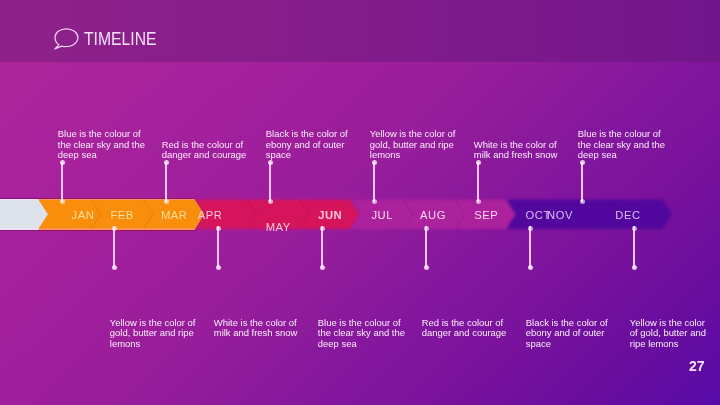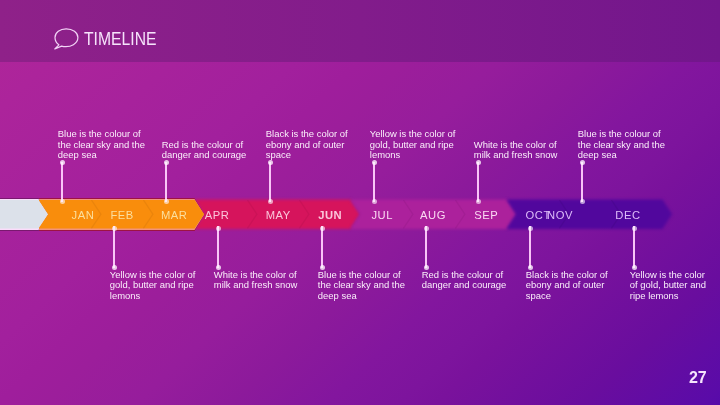--- a/index.html
+++ b/index.html
@@ -11,22 +11,22 @@
   #header{position:absolute;left:0;top:0;width:720px;height:62px;
     background:linear-gradient(90deg,#8f2189 0%,#821c8b 50%,#72168c 100%);}
   #title-icon{position:absolute;left:50px;top:24px;width:32px;height:28px;}
   #title-text{position:absolute;left:84px;top:28.5px;font-size:17.6px;letter-spacing:0px;
     color:#f6e3fb;font-weight:400;transform:scaleX(0.893);transform-origin:left top;}
   .seg{position:absolute;top:0;height:29px;}
   .month-label{position:absolute;top:207.9px;height:14px;line-height:14px;
     font-size:11.2px;letter-spacing:0.55px;text-align:center;width:60px;}
   .conn{position:absolute;width:1.2px;background:rgba(252,202,250,0.97);}
   .dot{position:absolute;width:5px;height:5px;border-radius:50%;background:rgba(255,248,255,0.78);}
-  .tx{position:absolute;font-size:9.45px;line-height:10.55px;color:#fbeffb;width:91px;}
-  #pagenum{position:absolute;left:689px;top:369px;font-size:16px;color:#f5e4fc;font-weight:bold;letter-spacing:-0.1px;}
+  .tx{position:absolute;font-size:9.45px;line-height:10.55px;color:#fbeffb;width:91px;margin-top:48px;}
+  #pagenum{position:absolute;left:689px;top:358px;font-size:14px;color:#f5e4fc;font-weight:bold;letter-spacing:-0.1px;}
 </style>
 </head>
 <body>
 
 <div id="slide">
   <div id="header"></div>
   <div id="title-icon">
     <svg width="32" height="28" viewBox="0 0 32 28">
       <path d="M16.2 4.8 C22.6 4.8 27.9 8.6 27.9 13.5 C27.9 16.2 26.2 18.9 23.4 20.7 C21.3 22.0 18.5 22.7 15.9 22.7 C14.4 22.7 12.9 22.5 11.6 22.1 L4.8 24.9 L8.9 20.8 C6.4 19.0 5.0 16.4 5.0 13.5 C5.0 8.6 10.0 4.8 16.2 4.8 Z" fill="none" stroke="#f3d4f7" stroke-width="1.2" stroke-linejoin="round" stroke-linecap="round"></path>
     </svg>
@@ -52,22 +52,22 @@
       <div class="seg" style="left: 142.5px; width: 11.2px; top: 199.7px; height: 28.9px; background: rgba(150, 78, 5, 0.13); clip-path: polygon(0px 0px, 1.6px 0px, 11.2px 50%, 1.6px 100%, 0px 100%, 9.6px 50%); filter: blur(0.45px);"></div>
       <div class="seg" style="left: 246.5px; width: 11.2px; top: 199.7px; height: 28.9px; background: rgba(130, 8, 52, 0.13); clip-path: polygon(0px 0px, 1.6px 0px, 11.2px 50%, 1.6px 100%, 0px 100%, 9.6px 50%); filter: blur(0.45px);"></div>
       <div class="seg" style="left: 298.5px; width: 11.2px; top: 199.7px; height: 28.9px; background: rgba(130, 8, 52, 0.13); clip-path: polygon(0px 0px, 1.6px 0px, 11.2px 50%, 1.6px 100%, 0px 100%, 9.6px 50%); filter: blur(0.45px);"></div>
       <div class="seg" style="left: 402.5px; width: 11.2px; top: 199.7px; height: 28.9px; background: rgba(100, 12, 92, 0.12); clip-path: polygon(0px 0px, 1.6px 0px, 11.2px 50%, 1.6px 100%, 0px 100%, 9.6px 50%); filter: blur(0.45px);"></div>
       <div class="seg" style="left: 454.5px; width: 11.2px; top: 199.7px; height: 28.9px; background: rgba(100, 12, 92, 0.12); clip-path: polygon(0px 0px, 1.6px 0px, 11.2px 50%, 1.6px 100%, 0px 100%, 9.6px 50%); filter: blur(0.45px);"></div>
       <div class="seg" style="left: 558.5px; width: 11.2px; top: 199.7px; height: 28.9px; background: rgba(25, 0, 72, 0.11); clip-path: polygon(0px 0px, 1.6px 0px, 11.2px 50%, 1.6px 100%, 0px 100%, 9.6px 50%); filter: blur(0.45px);"></div>
       <div class="seg" style="left: 610.5px; width: 11.2px; top: 199.7px; height: 28.9px; background: rgba(25, 0, 72, 0.11); clip-path: polygon(0px 0px, 1.6px 0px, 11.2px 50%, 1.6px 100%, 0px 100%, 9.6px 50%); filter: blur(0.45px);"></div>
       <div class="month-label" style="left: 53px; color: rgb(251, 223, 158);">JAN</div>
       <div class="month-label" style="left: 92.2px; color: rgb(251, 223, 158);">FEB</div>
       <div class="month-label" style="left: 144.2px; color: rgb(251, 223, 158);">MAR</div>
-      <div class="month-label" style="left: 187px; color: rgb(251, 198, 218);">APR</div>
-      <div class="month-label" style="left: 248.2px; color: rgb(251, 198, 218);">MAY</div>
+      <div class="month-label" style="left: 180px; color: rgb(251, 198, 218);">APR</div>
+      <div class="month-label" style="left: 248.2px; color: rgb(251, 198, 218); margin-top: 12px;">MAY</div>
       <div class="month-label" style="left: 300.2px; color: rgb(251, 198, 218); font-weight: bold;">JUN</div>
       <div class="month-label" style="left: 352.2px; color: rgb(251, 217, 243);">JUL</div>
       <div class="month-label" style="left: 403px; color: rgb(251, 217, 243);">AUG</div>
       <div class="month-label" style="left: 456.2px; color: rgb(251, 217, 243);">SEP</div>
       <div class="month-label" style="left: 508.2px; color: rgb(221, 188, 249);">OCT</div>
       <div class="month-label" style="left: 530px; color: rgb(221, 188, 249);">NOV</div>
       <div class="month-label" style="left: 598px; color: rgb(221, 188, 249);">DEC</div>
     </div>
   <div id="callouts">
       <div class="conn" style="left: 61.45px; top: 162px; height: 40px;"></div>

